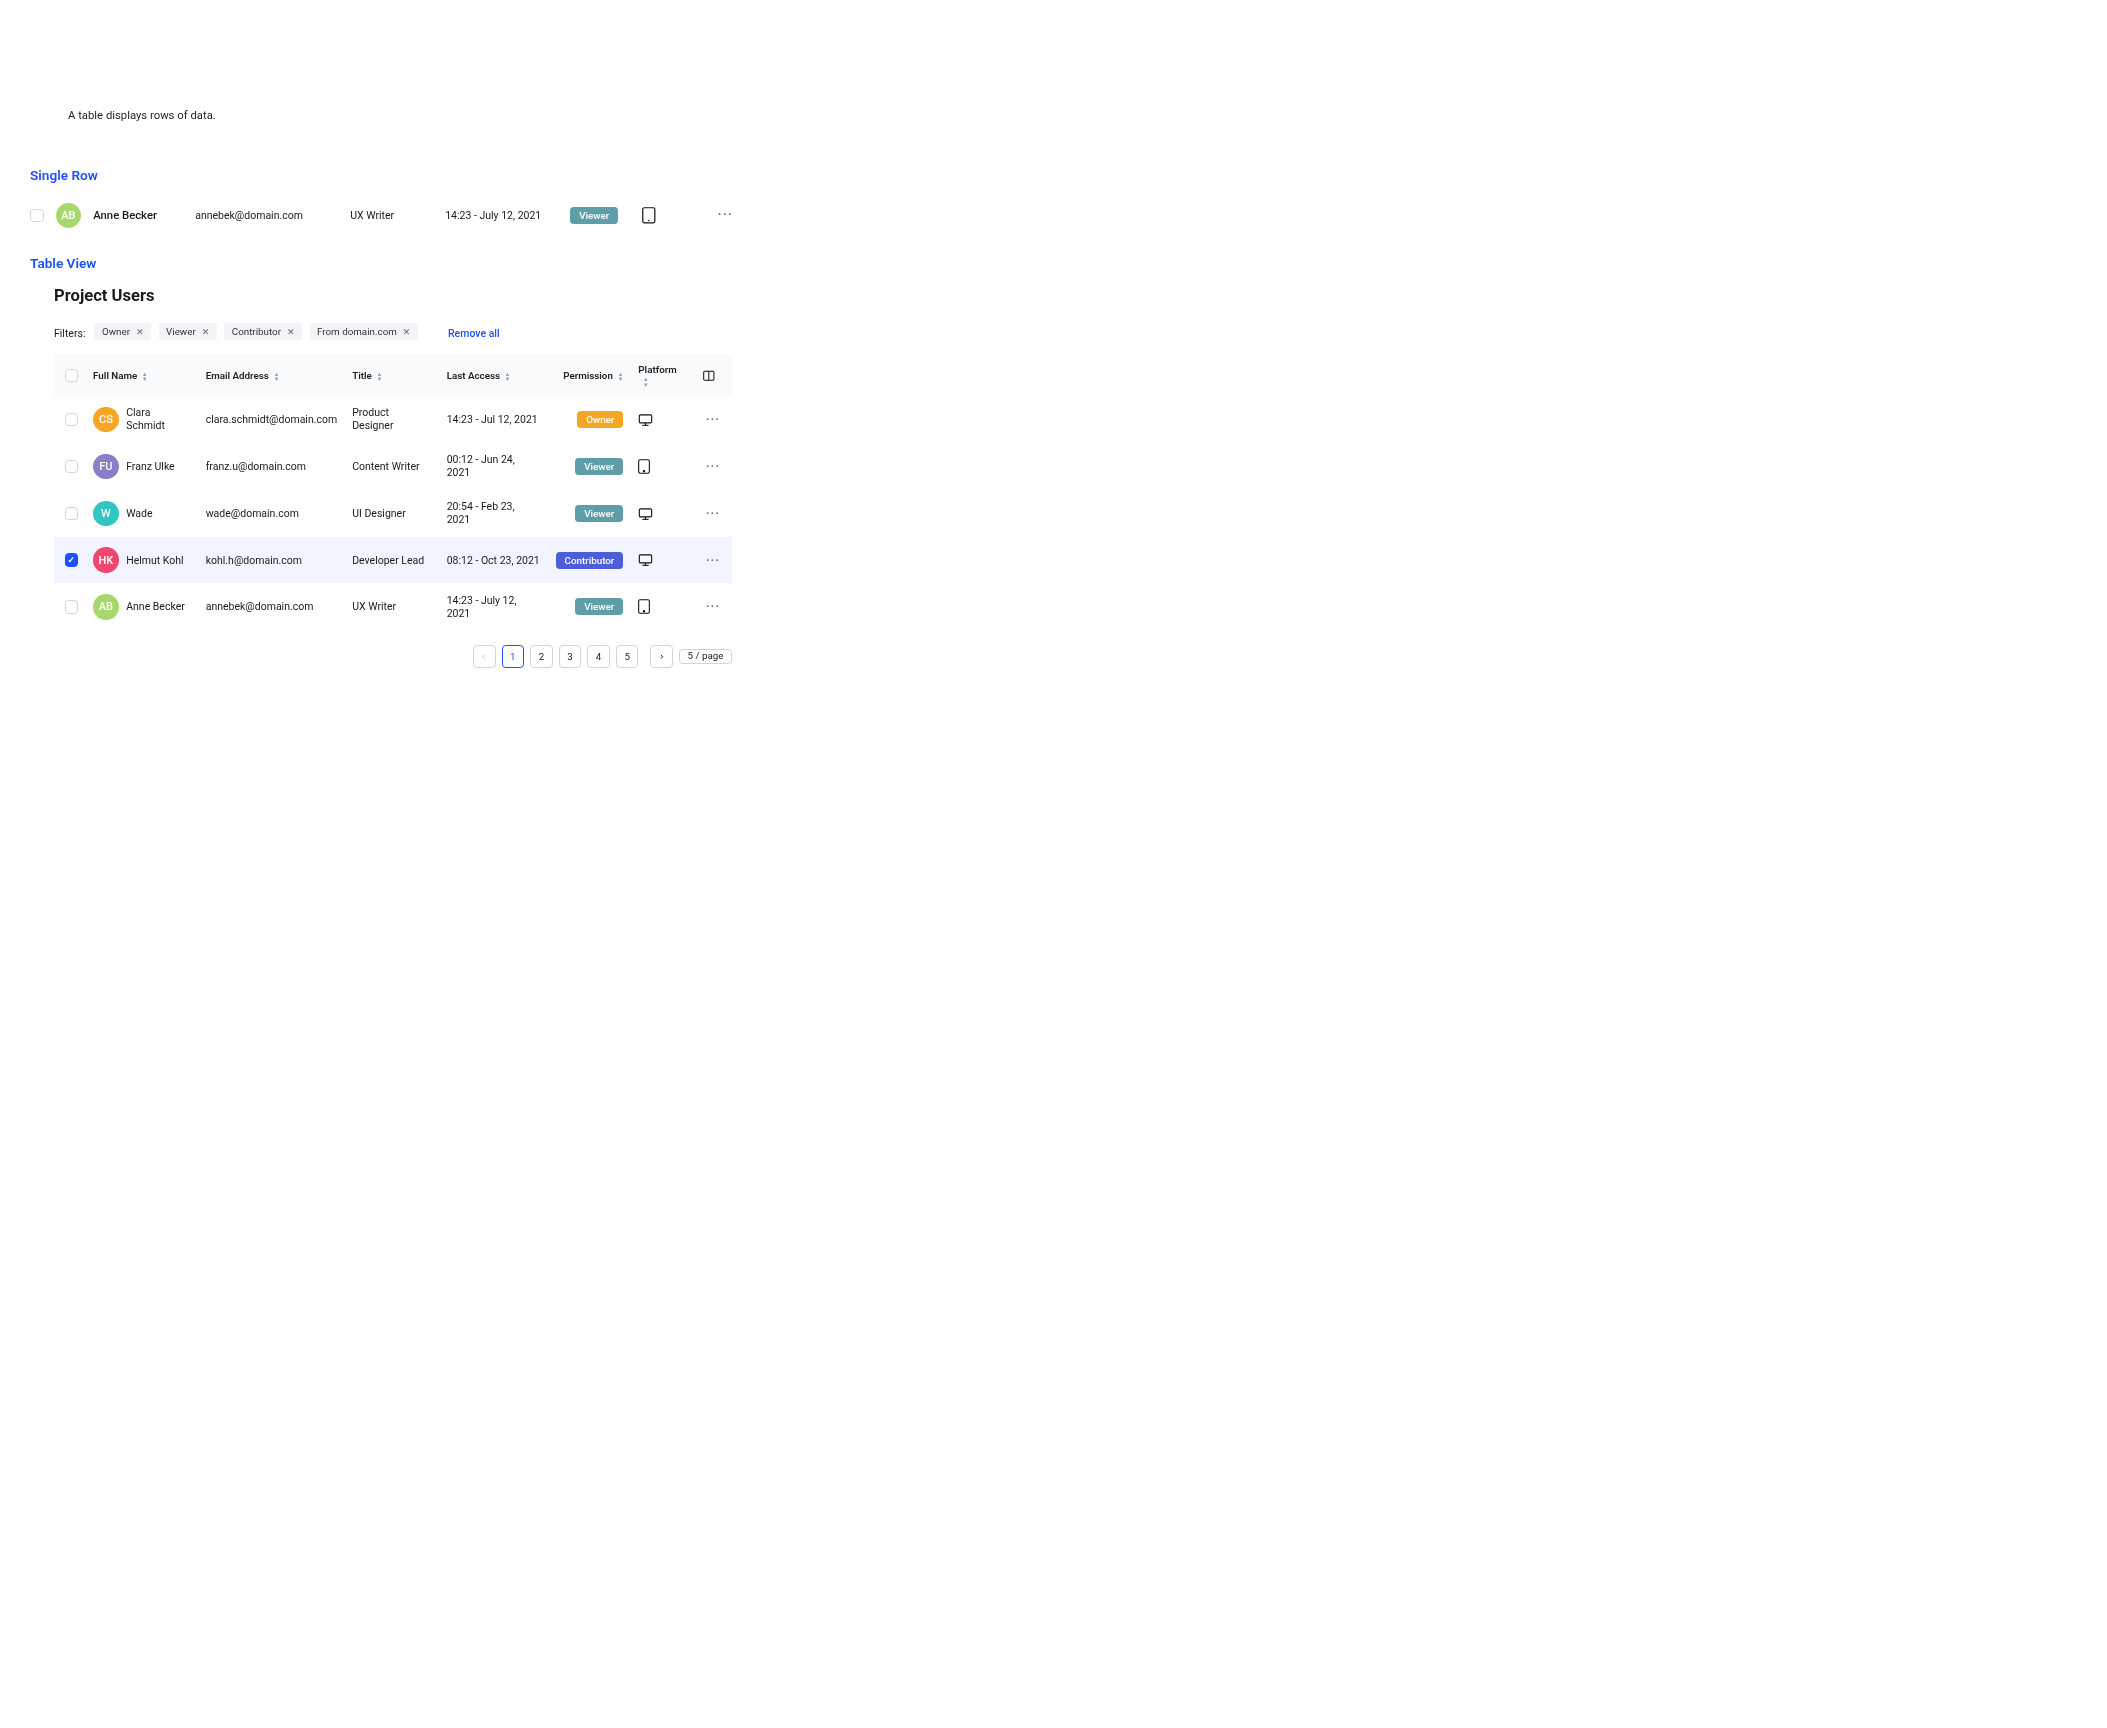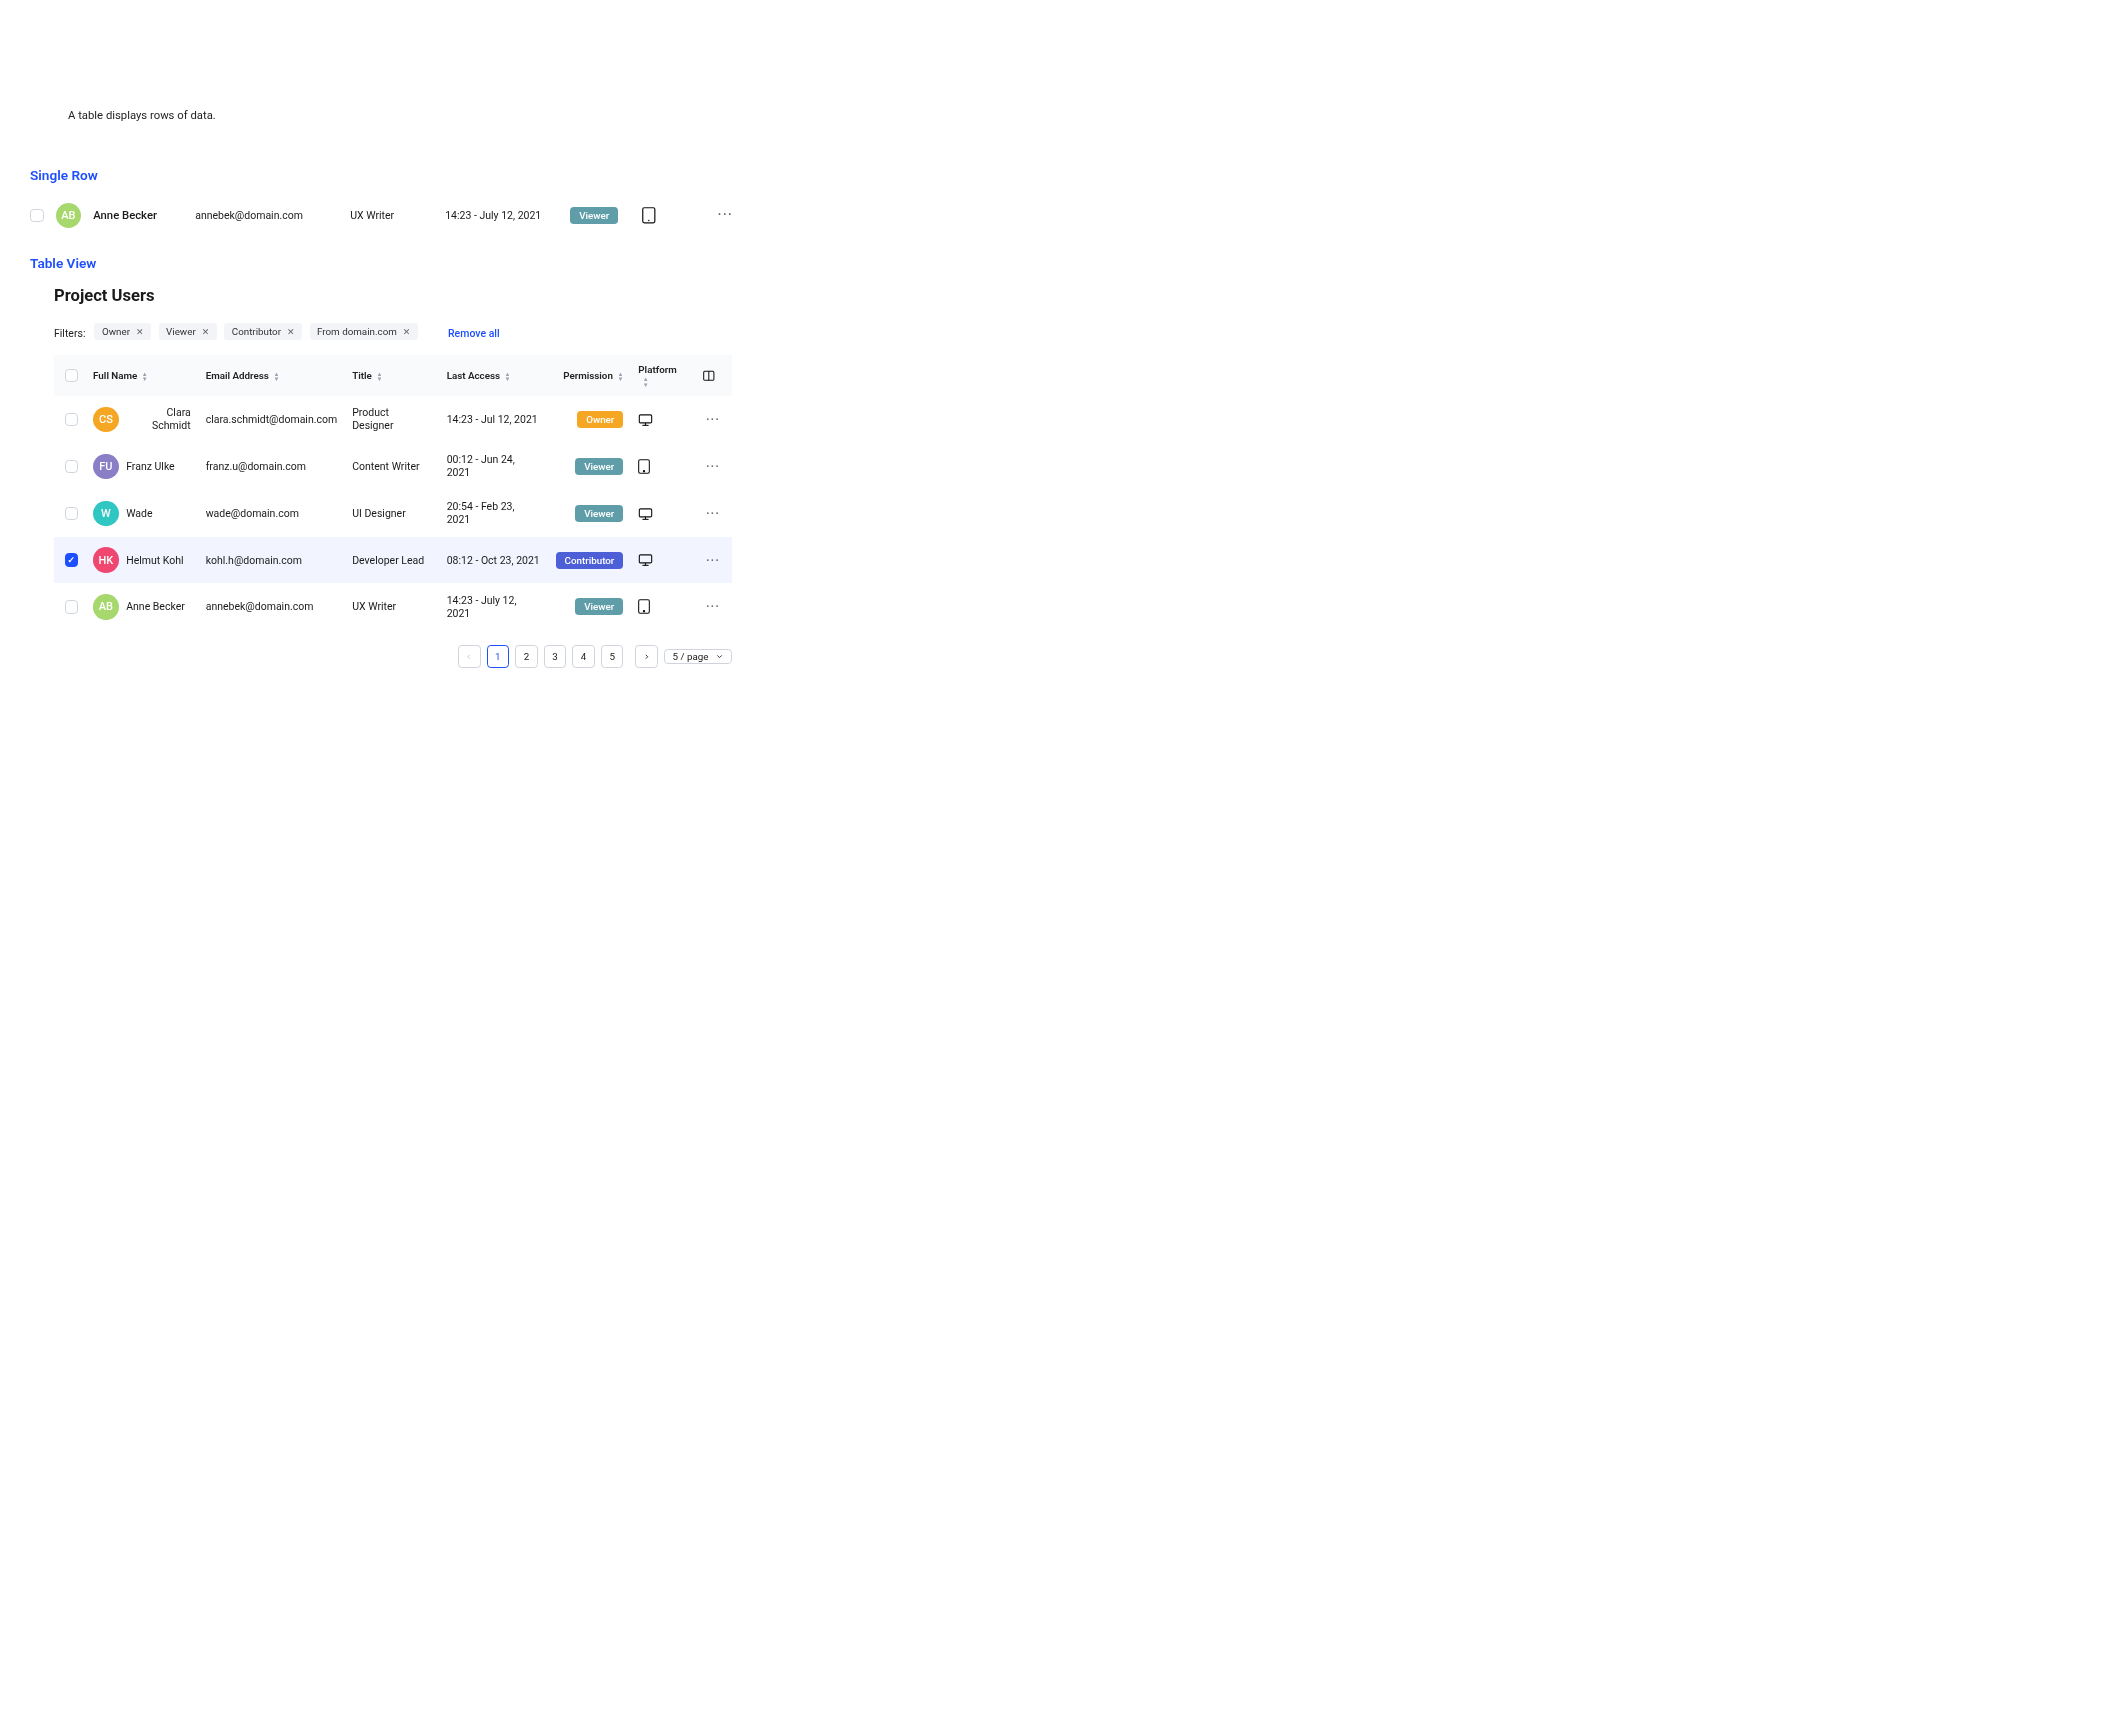--- a/index.html
+++ b/index.html
@@ -58,27 +58,27 @@
 .th { padding: 9px 7.5px; text-align:left; font-size:9.8px; font-weight:600; color:#222; }
 .th-check { width:27px; padding-left:10.5px; }
 .sort-icon { display:inline-flex; flex-direction:column; margin-left:4.5px; vertical-align:middle; line-height:0; }
 .sort-icon span { font-size:6px; color:#98a2b3; line-height:5.3px; }
 .col-settings { cursor:pointer; }
 
 .tr { }
 .tr.selected { background:#f2f5ff; }
 .td { padding: 10.5px 7.5px; font-size:10.5px; vertical-align:middle; }
 .td-check { padding-left:10.5px; }
-.name-cell { display:flex; align-items:center; gap:7.5px;text-align:right; }
+.name-cell { display:flex; align-items:center; gap:7.5px; }
 
 .pagination { display:flex; align-items:center; gap:6px; justify-content:flex-end; margin-top:15px; width:678px; }
 .page-btn { width:22.6px; height:22.6px; border:0.8px solid #d0d5dd; border-radius:3.8px; background:#fff; display:flex; align-items:center; justify-content:center; cursor:pointer; font-size:9.8px; color:#222; }
 .page-btn.active { border-color:#1e4fff; color:#1e4fff; }
 .page-btn.disabled { color:#c0c4cc; cursor:default; }
-.page-size { height:15px; border:0.8px solid #d0d5dd; border-radius:3.8px; background:#fff; padding:0 7.5px; display:flex; align-items:center; gap:6px; cursor:pointer; font-size:9.8px; }
+.page-size { height:15px; border:0.8px solid #d0d5dd; border-radius:3.8px; background:#fff; padding:0 7.5px; display:flex; align-items:center; gap:6px; cursor:pointer; font-size:9.8px;flex-direction:column; }
 
 svg { display:block; }
 </style>
 </head>
 <body>
 
 <div class="hero">
   <div class="page-desc">A table displays rows of data.</div>
 </div>
 

